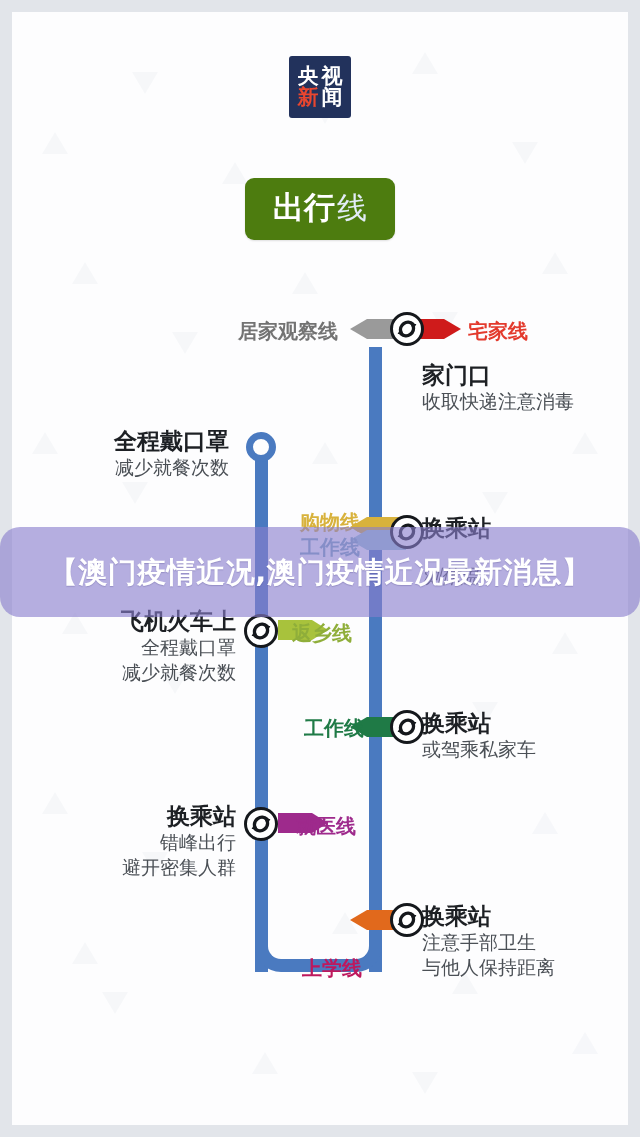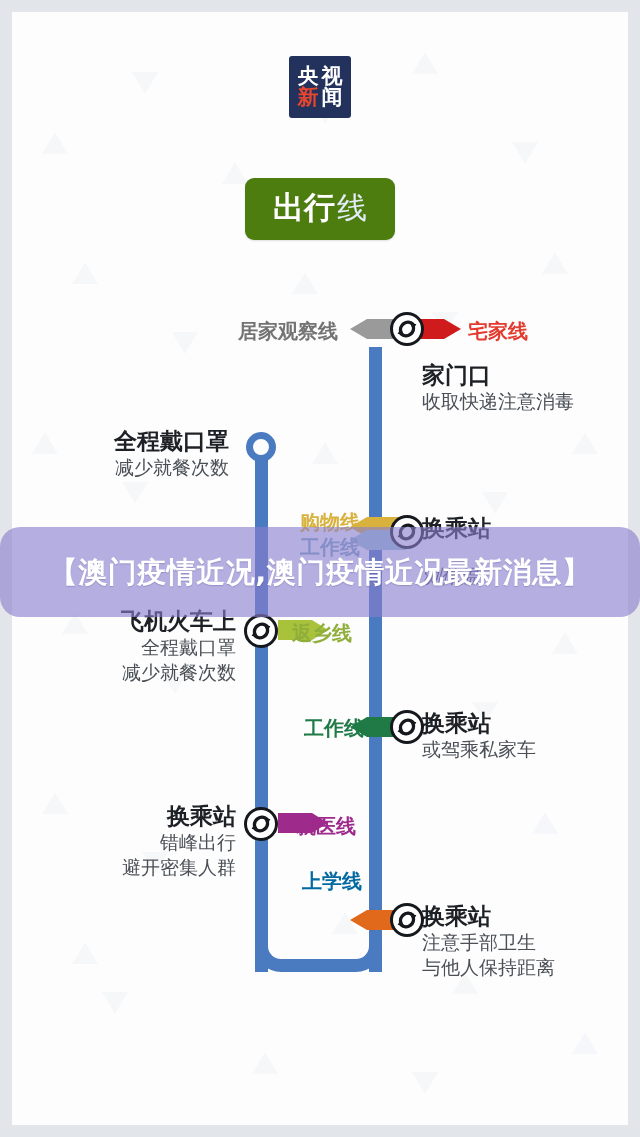--- a/index.html
+++ b/index.html
@@ -361,21 +361,21 @@
       <div class="head" style="left:34px;border-left:16px solid #9e2a8c;"></div>
     </div>
     <div class="linelabel" style="left:284px;top:801px;color:#9e2a8c;">就医线</div>
 
     <div class="station left" style="left:12px;top:791px;width:212px;">
       <div class="name">换乘站</div>
       <div class="desc">错峰出行</div>
       <div class="desc">避开密集人群</div>
     </div>
 
-    <div class="linelabel" style="left:290px;top:856px;color:#0369a1;">上学线</div>
+    <div class="linelabel" style="left:290px;top:943px;color:#be185d;">上学线</div>
     <div class="arrow" style="left:338px;top:898px;width:56px;">
       <div class="head" style="left:0;border-right:17px solid #e1691c;"></div>
       <div class="body" style="left:17px;width:39px;background:#e1691c;"></div>
     </div>
     <div class="xfer" style="left:378px;top:891px;">
       <svg viewBox="0 0 34 34" xmlns="http://www.w3.org/2000/svg">
         <circle cx="17" cy="17" r="15.5" fill="#ffffff" stroke="#15181c" stroke-width="3"></circle>
         <path d="M11 20.5 A7.5 7.5 0 0 1 23 12.2" fill="none" stroke="#15181c" stroke-width="3.4" stroke-linecap="round"></path>
         <path d="M23 13.5 A7.5 7.5 0 0 1 11 21.8" fill="none" stroke="#15181c" stroke-width="3.4" stroke-linecap="round"></path>
         <polygon points="10.6,16.5 13.6,22 7.6,22" fill="#15181c"></polygon>

